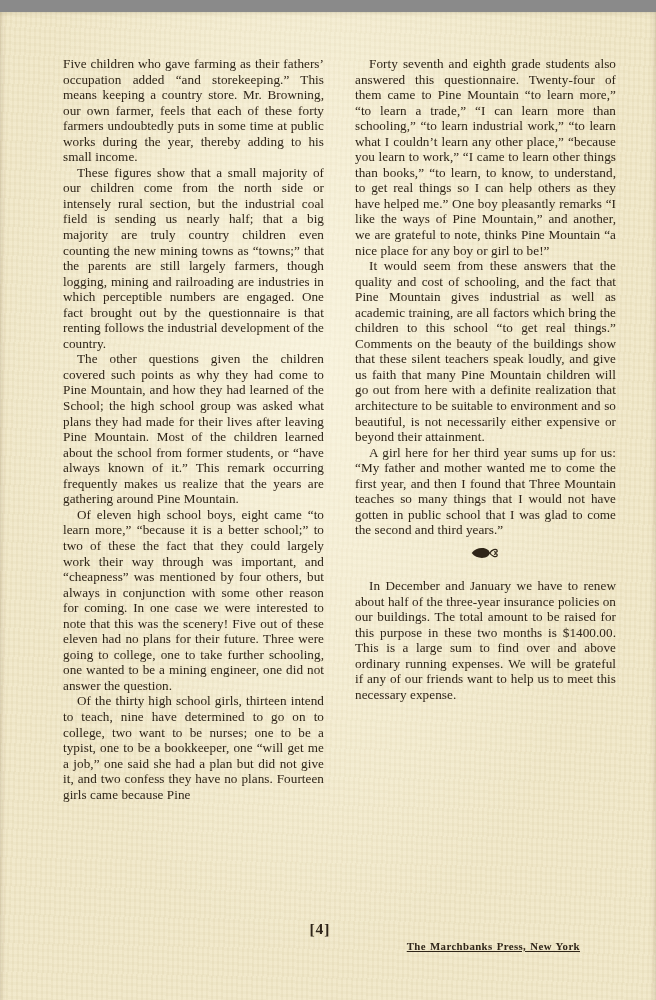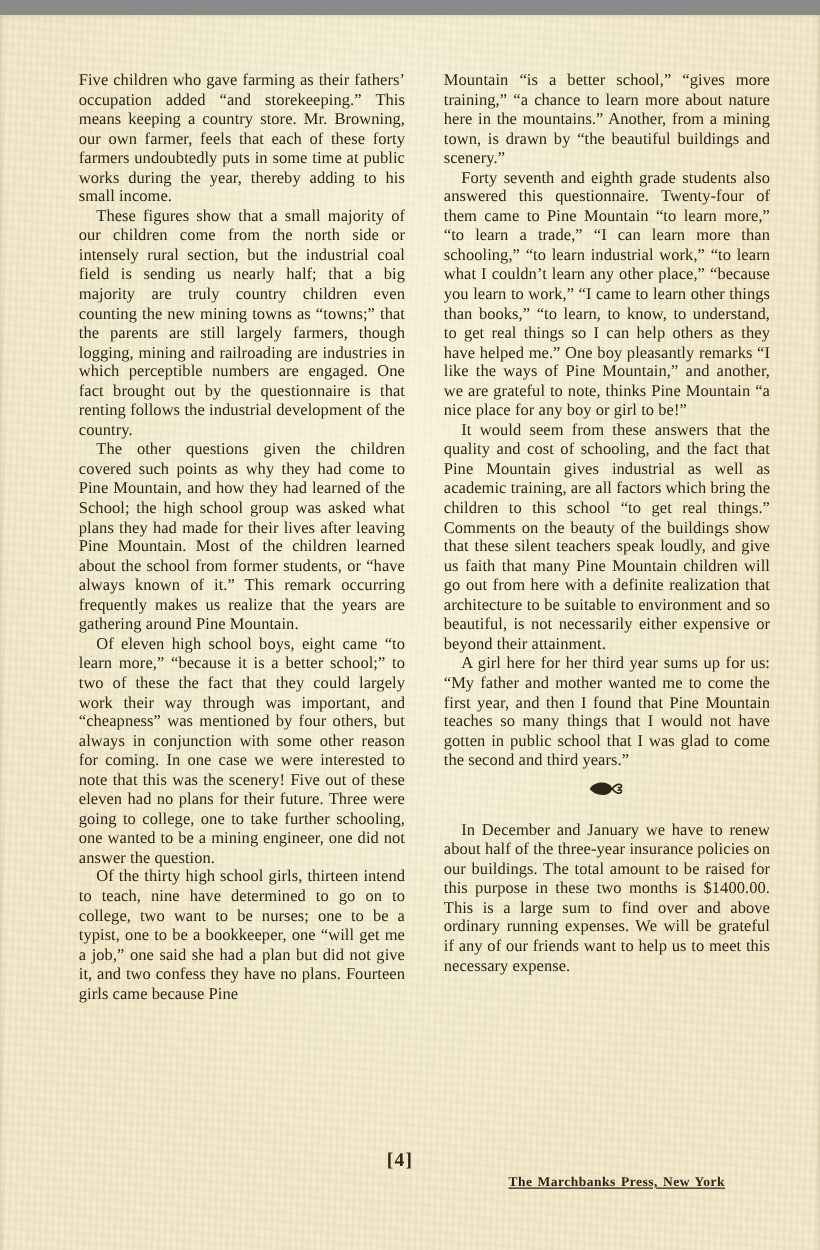--- a/index.html
+++ b/index.html
@@ -78,24 +78,23 @@
 
   <div class="col col-left">
     <p class="para">Five children who gave farming as their fathers’ occupation added “and storekeeping.” This means keeping a country store. Mr. Browning, our own farmer, feels that each of these forty farmers undoubtedly puts in some time at public works during the year, thereby adding to his small income.</p>
     <p class="para indent">These figures show that a small majority of our children come from the north side or intensely rural section, but the industrial coal field is sending us nearly half; that a big majority are truly country children even counting the new mining towns as “towns;” that the parents are still largely farmers, though logging, mining and railroading are industries in which perceptible numbers are engaged. One fact brought out by the questionnaire is that renting follows the industrial development of the country.</p>
     <p class="para indent">The other questions given the children covered such points as why they had come to Pine Mountain, and how they had learned of the School; the high school group was asked what plans they had made for their lives after leaving Pine Mountain. Most of the children learned about the school from former students, or “have always known of it.” This remark occurring frequently makes us realize that the years are gathering around Pine Mountain.</p>
     <p class="para indent">Of eleven high school boys, eight came “to learn more,” “because it is a better school;” to two of these the fact that they could largely work their way through was important, and “cheapness” was mentioned by four others, but always in conjunction with some other reason for coming. In one case we were interested to note that this was the scenery! Five out of these eleven had no plans for their future. Three were going to college, one to take further schooling, one wanted to be a mining engineer, one did not answer the question.</p>
     <p class="para indent">Of the thirty high school girls, thirteen intend to teach, nine have determined to go on to college, two want to be nurses; one to be a typist, one to be a bookkeeper, one “will get me a job,” one said she had a plan but did not give it, and two confess they have no plans. Fourteen girls came because Pine</p>
   </div>
 
   <div class="col col-right">
-    <p class="para">Mountain “is a better school,” “gives more training,” “a chance to learn more about nature here in the mountains.” Another, from a mining town, is drawn by “the beautiful buildings and scenery.”</p>
     <p class="para indent">Forty seventh and eighth grade students also answered this questionnaire. Twenty-four of them came to Pine Mountain “to learn more,” “to learn a trade,” “I can learn more than schooling,” “to learn industrial work,” “to learn what I couldn’t learn any other place,” “because you learn to work,” “I came to learn other things than books,” “to learn, to know, to understand, to get real things so I can help others as they have helped me.” One boy pleasantly remarks “I like the ways of Pine Mountain,” and another, we are grateful to note, thinks Pine Mountain “a nice place for any boy or girl to be!”</p>
     <p class="para indent">It would seem from these answers that the quality and cost of schooling, and the fact that Pine Mountain gives industrial as well as academic training, are all factors which bring the children to this school “to get real things.” Comments on the beauty of the buildings show that these silent teachers speak loudly, and give us faith that many Pine Mountain children will go out from here with a definite realization that architecture to be suitable to environment and so beautiful, is not necessarily either expensive or beyond their attainment.</p>
-    <p class="para indent">A girl here for her third year sums up for us: “My father and mother wanted me to come the first year, and then I found that Pine Mountain teaches so many things that I would not have gotten in public school that I was glad to come the second and third years.”</p>
+    <p class="para indent">A girl here for her third year sums up for us: “My father and mother wanted me to come the first year, and then I found that Three Mountain teaches so many things that I would not have gotten in public school that I was glad to come the second and third years.”</p>
 
     <div class="ornament">
       <svg viewBox="0 0 40 18" width="30" height="14" aria-hidden="true">
         <path class="orn-fill" d="M1,9 C5,3 13,1.5 19,3 C22.5,4 24.5,6.2 25,9 C24.5,11.8 22.5,14 19,15 C13,16.5 5,15 1,9 Z"></path>
         <path class="orn-stroke" d="M25,9 C28,4.5 33,3 34.7,5.3 C35.8,7.2 33.2,9 31.6,7.4"></path>
         <path class="orn-stroke" d="M25,9 C28,13.5 33,15 34.7,12.7 C35.8,10.8 33.2,9 31.6,10.6"></path>
       </svg>
     </div>
 
     <p class="para indent">In December and January we have to renew about half of the three-year insurance policies on our buildings. The total amount to be raised for this purpose in these two months is $1400.00. This is a large sum to find over and above ordinary running expenses. We will be grateful if any of our friends want to help us to meet this necessary expense.</p>

